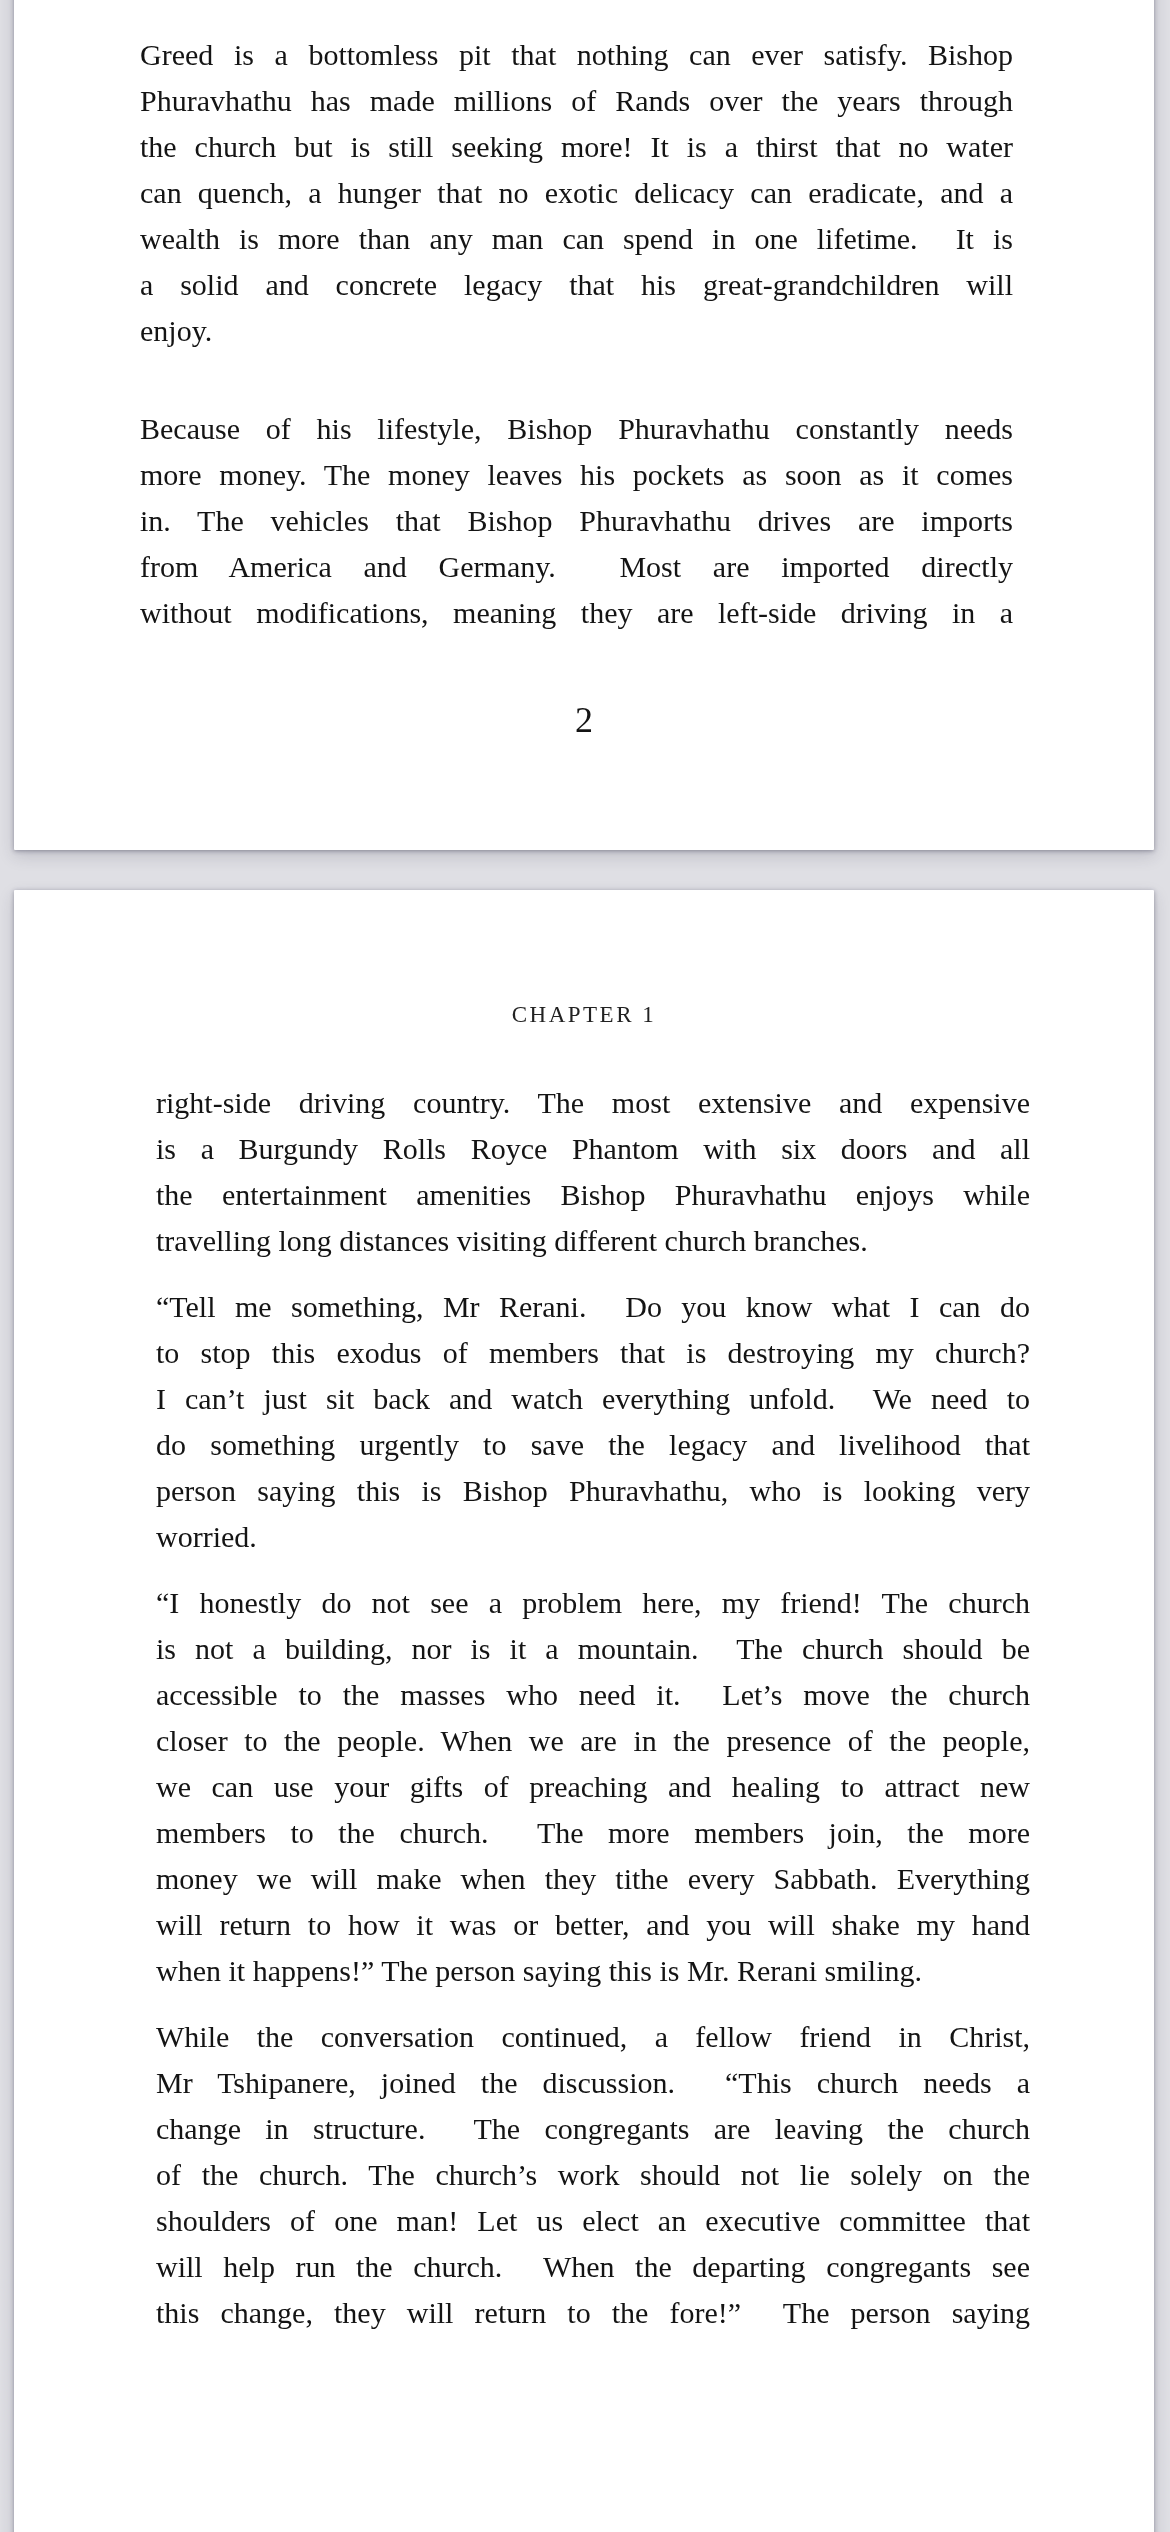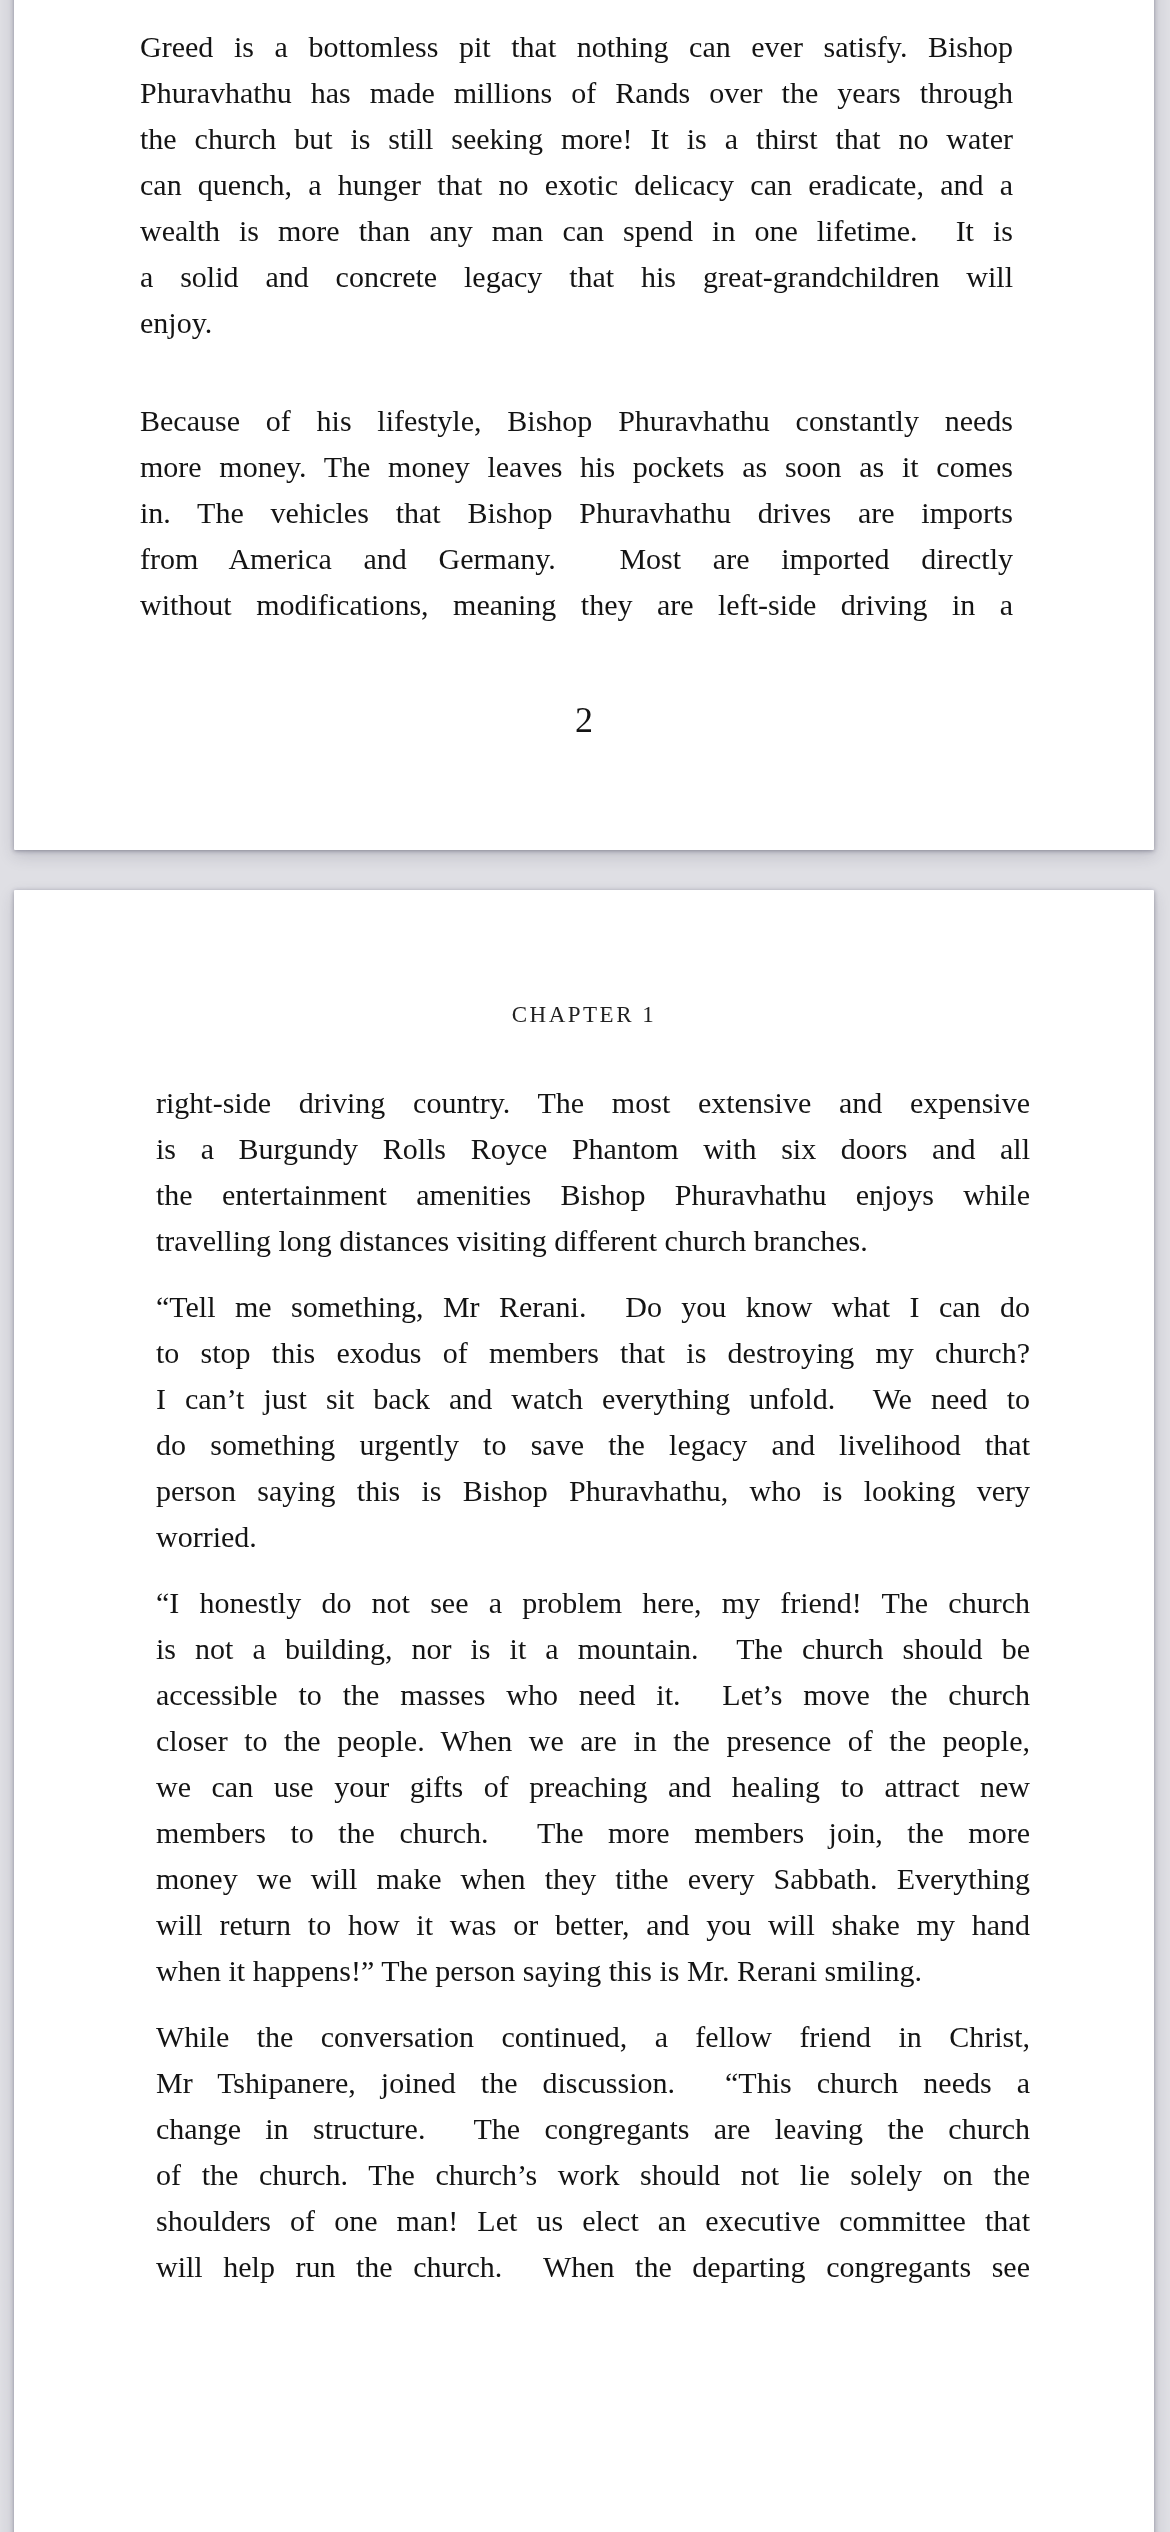--- a/index.html
+++ b/index.html
@@ -9,21 +9,21 @@
     font-family:"Liberation Serif","DejaVu Serif",serif;
   }
   .page{
     position:absolute;left:14px;width:1140px;background:#ffffff;
     box-shadow:0 1px 4px rgba(45,45,70,.40),0 6px 16px rgba(45,45,70,.18);
     border-radius:1px;
   }
   #page-top{top:-60px;height:910px;}
   #page-bottom{top:890px;height:1762px;}
   .content{position:absolute;}
-  #pt-content{left:126px;width:873px;top:84px;}
+  #pt-content{left:126px;width:873px;top:92px;}
   #pb-content{left:142px;width:874px;top:190px;}
   .para{font-size:30px;line-height:46px;color:#141414;}
   .para + .para{margin-top:20px;}
   #pt-content .para + .para{margin-top:52px;}
   .ln{
     text-align:justify;text-align-last:justify;text-justify:inter-word;
     white-space:pre-wrap;height:46px;overflow:hidden;hyphens:none;
   }
   .ln.end{text-align-last:left;}
   .folio{
@@ -88,15 +88,16 @@
       <div class="ln">will return to how it was or better, and you will shake my hand</div>
       <div class="ln end">when it happens!” The person saying this is Mr. Rerani smiling.</div>
     </div>
     <div class="para">
       <div class="ln">While the conversation continued, a fellow friend in Christ,</div>
       <div class="ln">Mr Tshipanere, joined the discussion.  “This church needs a</div>
       <div class="ln">change in structure.  The congregants are leaving the church</div>
       <div class="ln">of the church. The church’s work should not lie solely on the</div>
       <div class="ln">shoulders of one man! Let us elect an executive committee that</div>
       <div class="ln">will help run the church.  When the departing congregants see</div>
+      <div class="ln">this change, they will return to the fore!”  The person saying</div>
     </div>
   </div>
 </div>
 
 </body></html>

